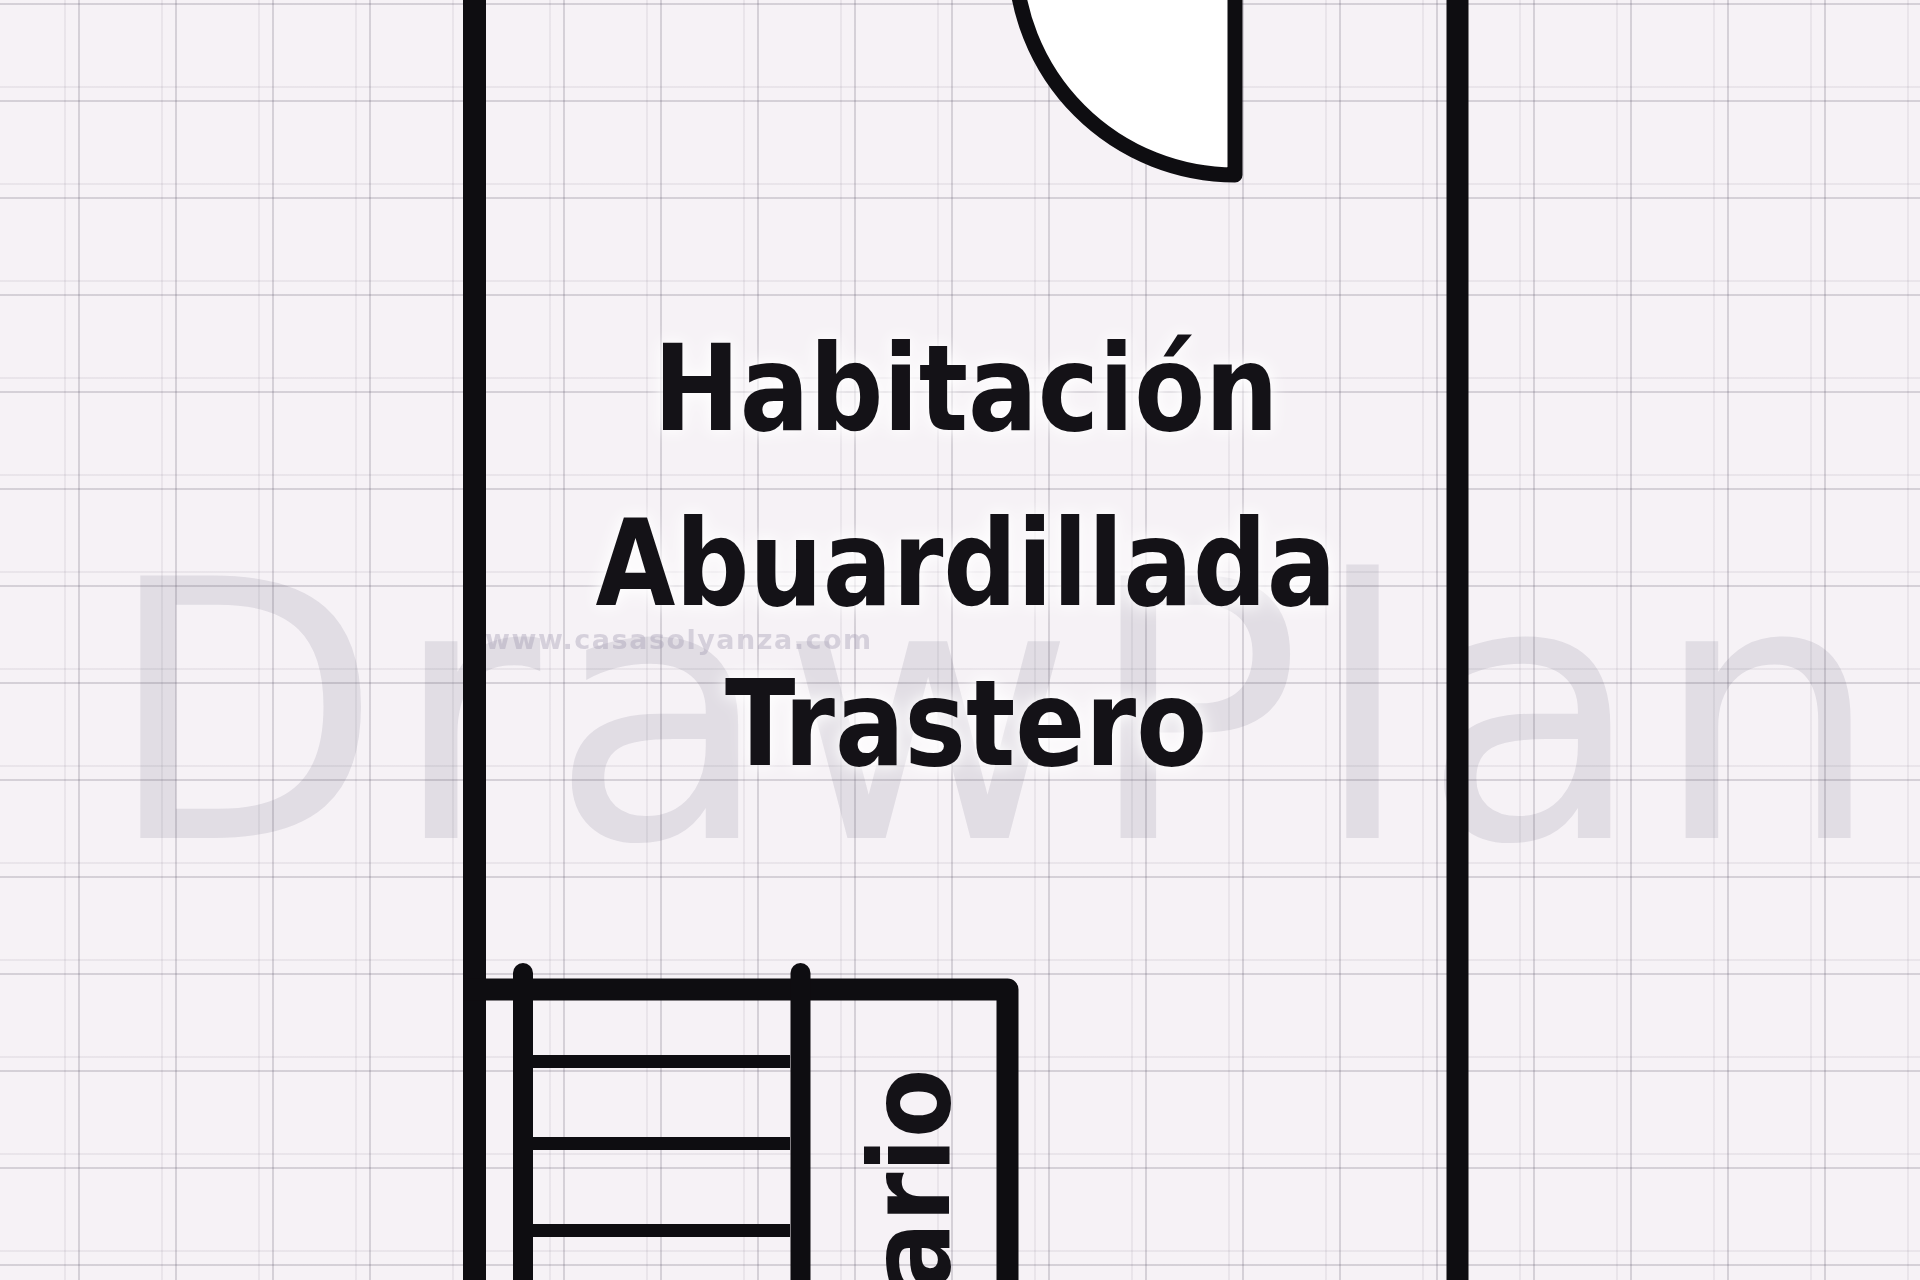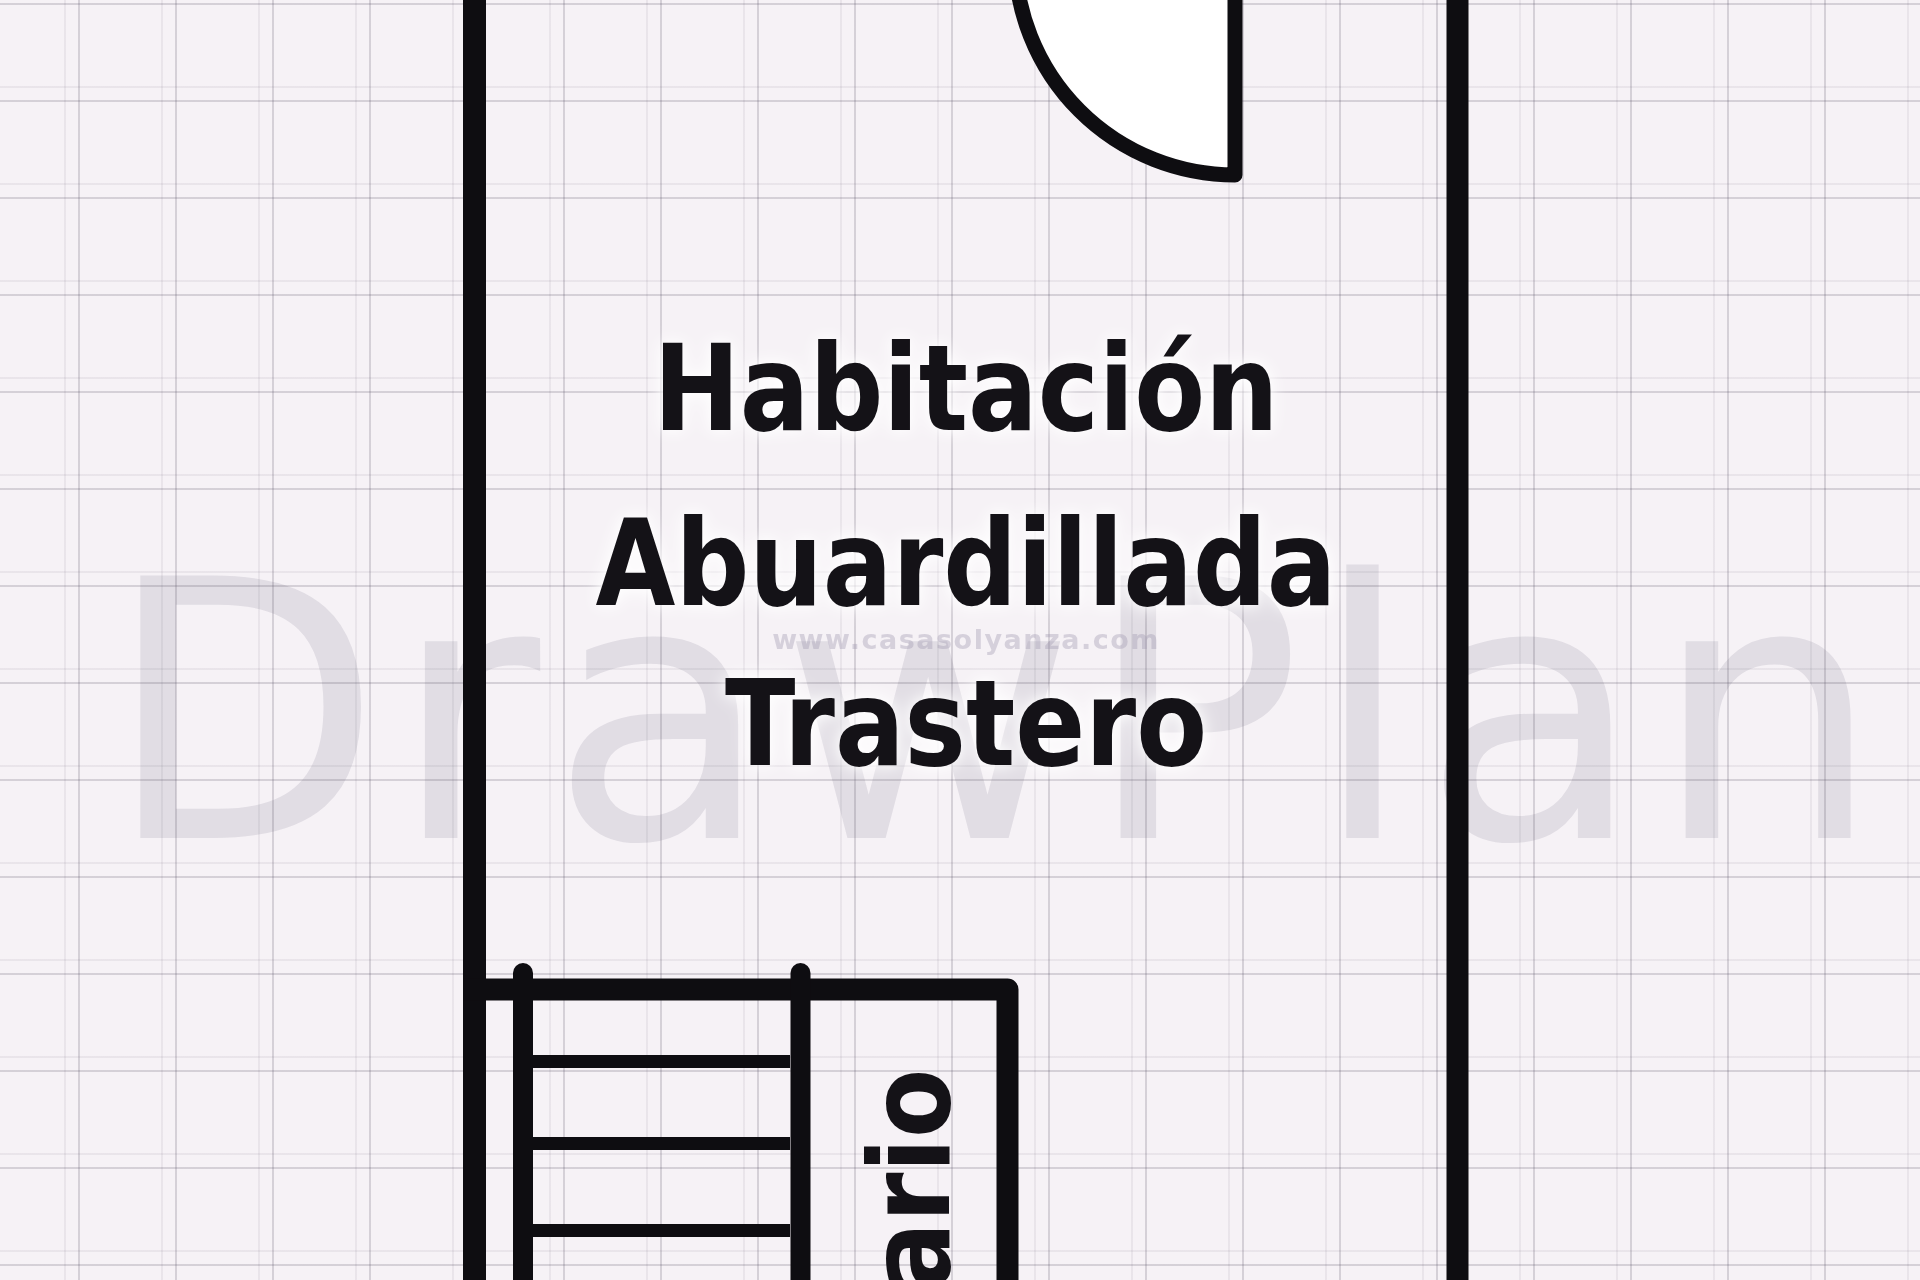--- a/index.html
+++ b/index.html
@@ -54,21 +54,21 @@
     white-space:nowrap;
     transform:scaleX(0.86);
     text-shadow:0 0 14px rgba(255,255,255,0.95), 0 0 26px rgba(255,255,255,0.75);
   }
   .room-line.l1{top:319px;}
   .room-line.l2{top:494px;}
   .room-line.l3{top:654px;}
   .url-watermark{
     position:absolute;left:0;right:0;
     top:624px;
-    text-align:center;
+    text-align:left;
     font-size:27px;
     font-weight:bold;
     letter-spacing:1.5px;
     color:rgba(160,153,175,0.38);
     white-space:nowrap;
   }
   
   .closet-label{
     position:absolute;
     left:845px;top:1523px;

